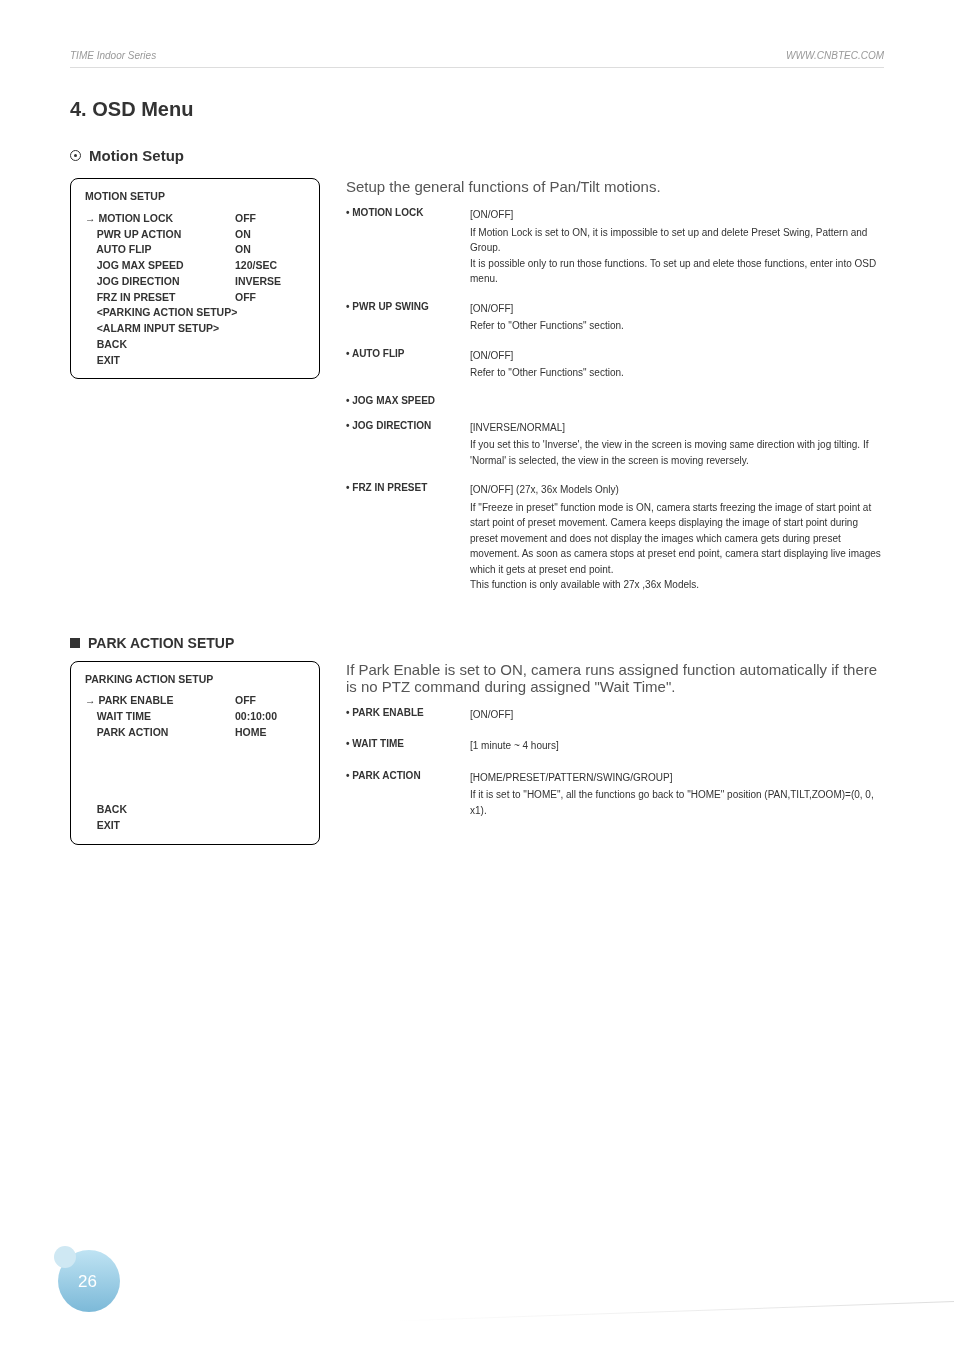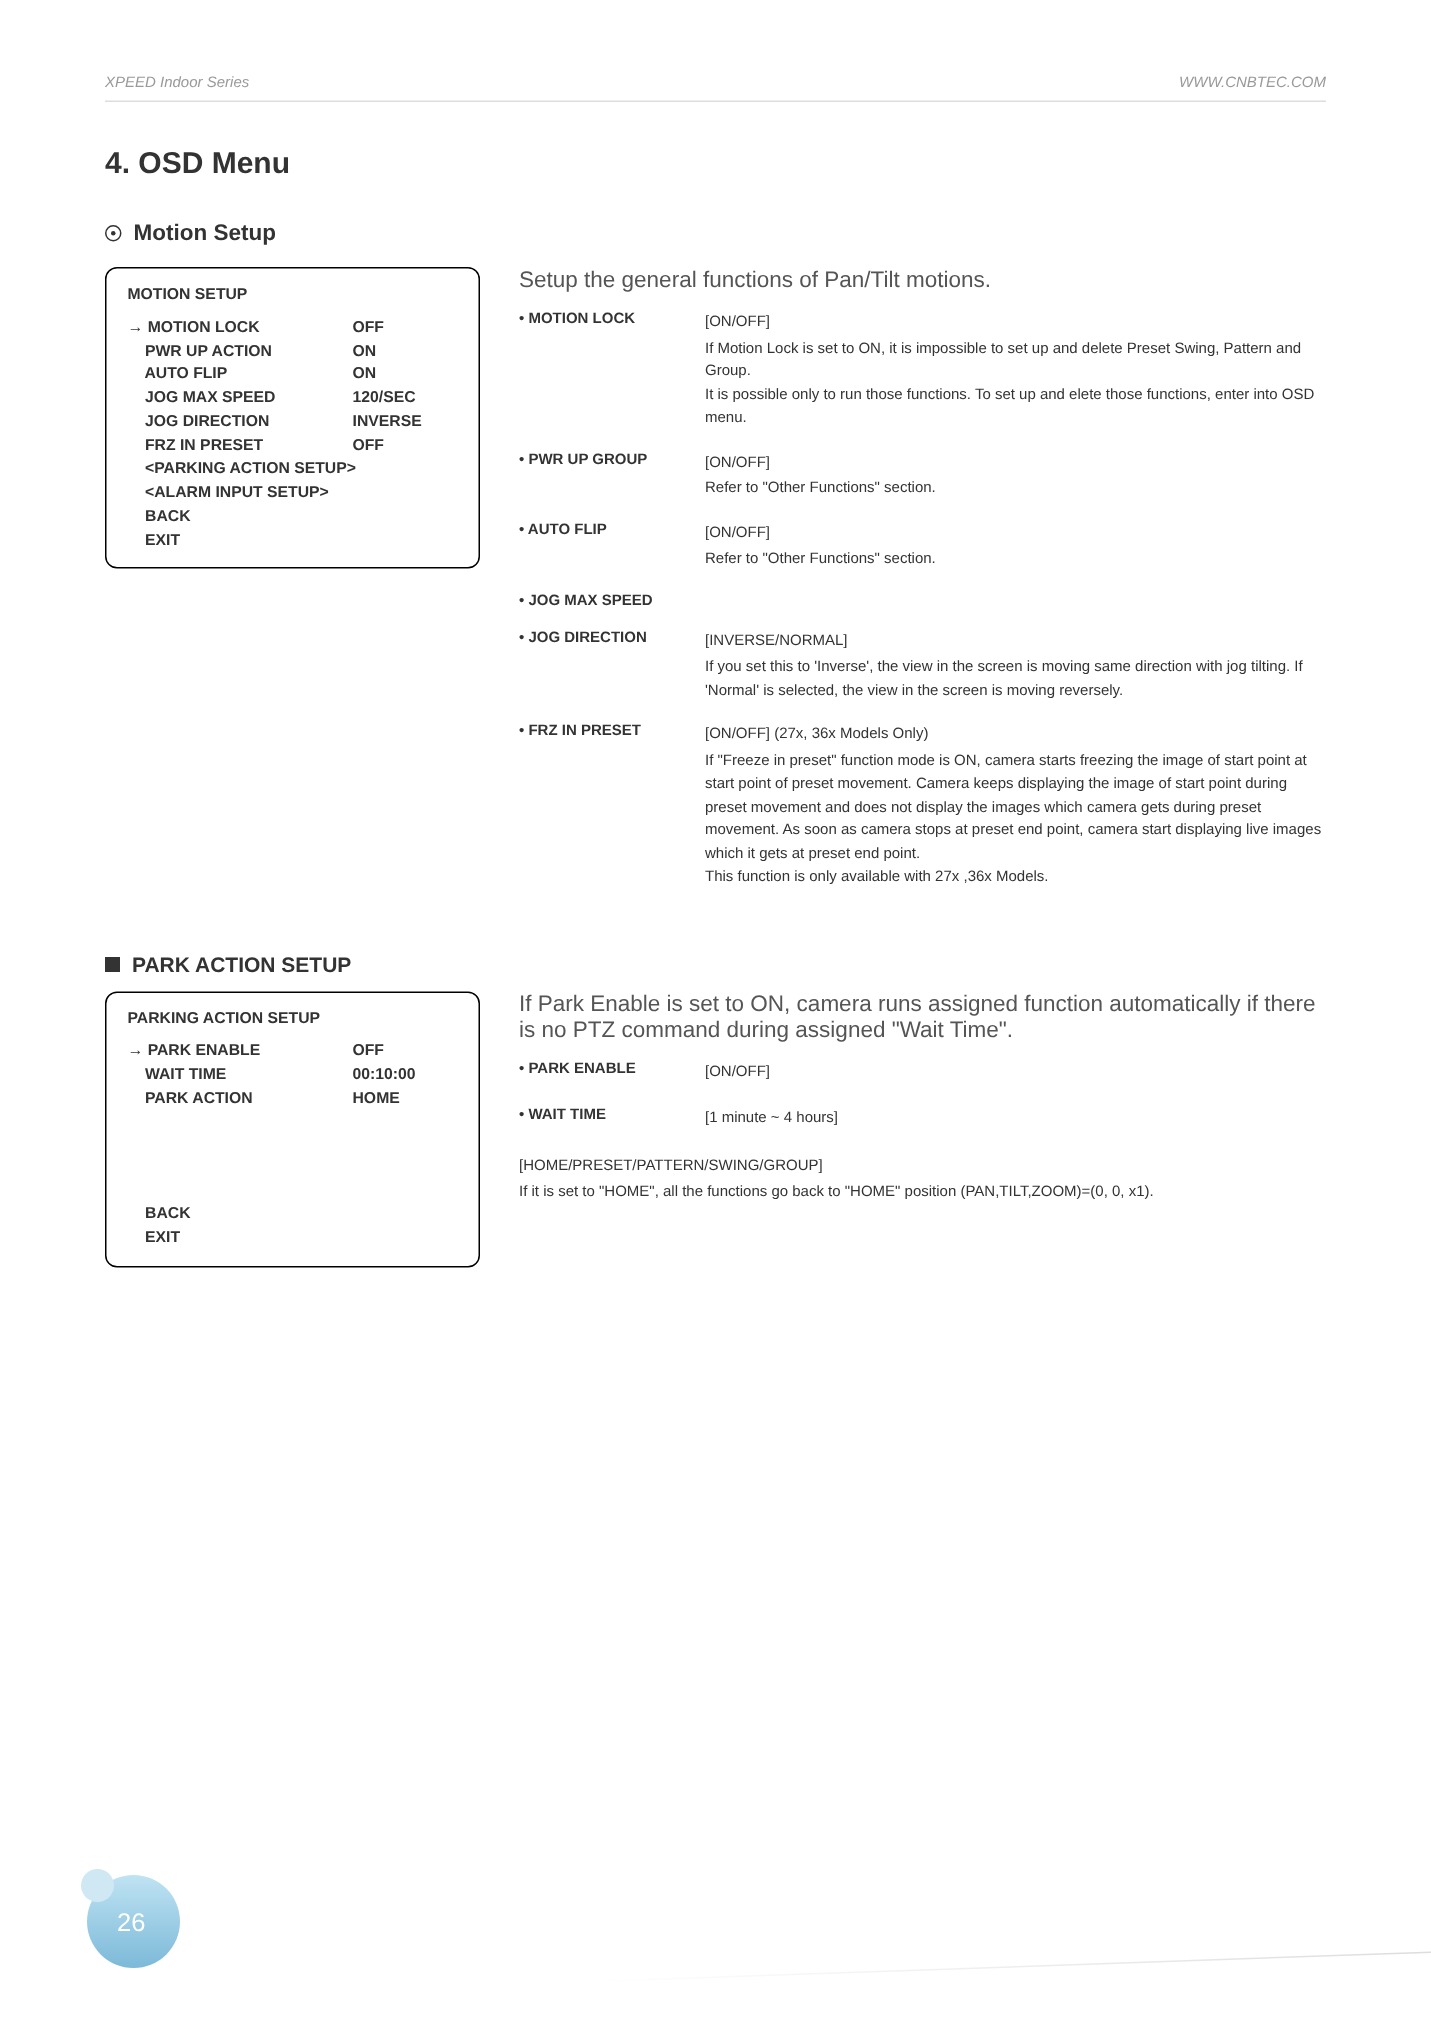--- a/index.html
+++ b/index.html
@@ -85,21 +85,21 @@
     position:absolute;bottom:48px;right:0;width:560px;height:1px;
     background:linear-gradient(90deg,transparent,#ddd);
     transform:rotate(-2deg);transform-origin:right;
   }
 </style>
 </head>
 <body>
 
 <div class="page">
   <div class="header">
-    <span>XPEED Indoor Series</span>
+    <span>TIME Indoor Series</span>
     <span>WWW.CNBTEC.COM</span>
   </div>
 
   <h1>4. OSD Menu</h1>
 
   <div class="sub">
     <span class="disc"></span>
     <span>Motion Setup</span>
   </div>
 
@@ -154,21 +154,21 @@
       <div class="items" id="items1">
           <div class="item">
             <div class="label">• MOTION LOCK</div>
             <div class="desc">
               <div class="opt">[ON/OFF]</div>
               <div>If Motion Lock is set to ON, it is impossible to set up and delete Preset Swing, Pattern and Group.</div>
               <div>It is possible only to run those functions. To set up and elete those functions, enter into OSD menu.</div>
             </div>
           </div>
           <div class="item">
-            <div class="label">• PWR UP GROUP</div>
+            <div class="label">• PWR UP SWING</div>
             <div class="desc">
               <div class="opt">[ON/OFF]</div>
               <div>Refer to "Other Functions" section.</div>
             </div>
           </div>
           <div class="item">
             <div class="label">• AUTO FLIP</div>
             <div class="desc">
               <div class="opt">[ON/OFF]</div>
               <div>Refer to "Other Functions" section.</div>
@@ -238,20 +238,21 @@
               <div class="opt">[ON/OFF]</div>
             </div>
           </div>
           <div class="item">
             <div class="label">• WAIT TIME</div>
             <div class="desc">
               <div class="opt">[1 minute ~ 4 hours]</div>
             </div>
           </div>
           <div class="item">
+            <div class="label">• PARK ACTION</div>
             <div class="desc">
               <div class="opt">[HOME/PRESET/PATTERN/SWING/GROUP]</div>
               <div>If it is set to "HOME", all the functions go back to "HOME" position (PAN,TILT,ZOOM)=(0, 0, x1).</div>
             </div>
           </div>
         </div>
     </div>
   </div>
 </div>
 

